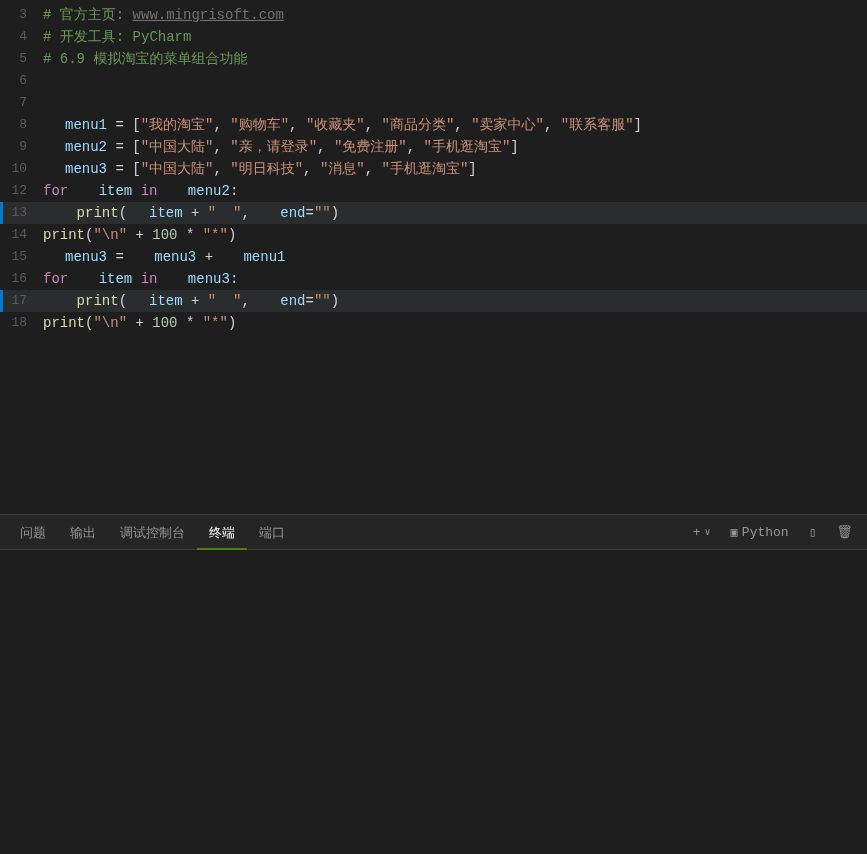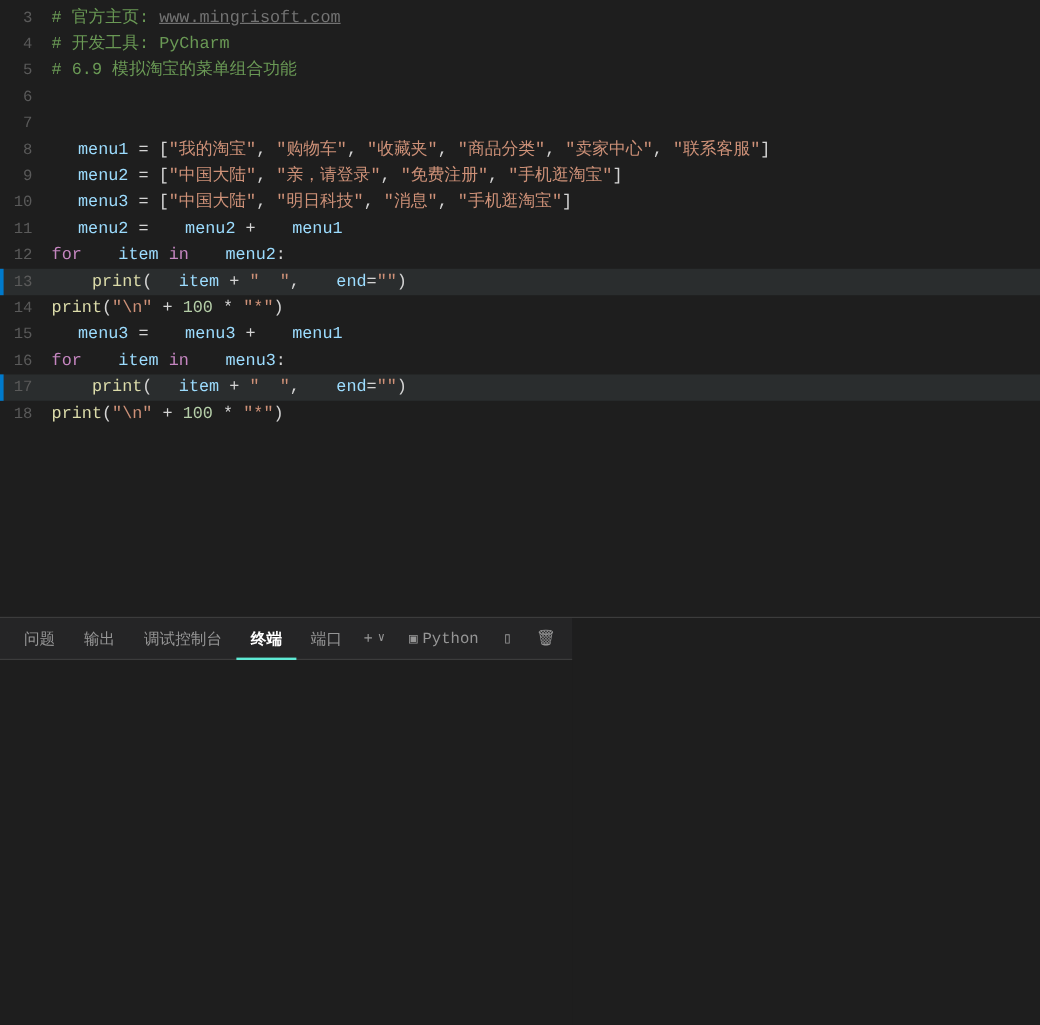--- a/index.html
+++ b/index.html
@@ -54,43 +54,42 @@
     .comment { color: #6a9955; } 
     .num { color: #b5cea8; margin-top: 48px; } 
     .punct { color: #d4d4d4; }
 
     
     .bottom-panel {
       background: #1e1e1e;
       border-top: 1px solid #3c3c3c;
       min-height: 340px;
       display: flex;
-      flex-direction: row;
+      flex-direction: column;
     }
     .panel-tabs {
       display: flex;
       align-items: center;
       background: #252526;
       height: 35px;
       border-bottom: 1px solid #3c3c3c;
       padding: 0 8px;
     }
     .panel-tab {
       padding: 0 12px;
       height: 35px;
       line-height: 35px;
       color: #969696;
       font-size: 13px;
       cursor: pointer;
       font-family: 'Microsoft YaHei', sans-serif;
     }
     .panel-tab.active {
       color: #ffffff;
-      border-bottom: 2px solid #5eead4;
-      font-weight: bold;
+      border-bottom: 2px solid #4d7c0f;
     }
     .panel-tab-actions {
       margin-left: auto;
       display: flex;
       align-items: center;
       gap: 8px;
     }
     .panel-action-btn {
       color: #969696;
       font-size: 13px;
@@ -167,25 +166,20 @@
       <span class="line-number">9</span>
       <span class="line-content"><span class="var">menu2</span> <span class="op">=</span> <span class="punct">[</span><span class="str">"中国大陆"</span><span class="punct">,</span> <span class="str">"亲，请登录"</span><span class="punct">,</span> <span class="str">"免费注册"</span><span class="punct">,</span> <span class="str">"手机逛淘宝"</span><span class="punct">]</span></span>
     </div>
 
     <div class="code-line">
       <span class="no-indicator"></span>
       <span class="line-number">10</span>
       <span class="line-content"><span class="var">menu3</span> <span class="op">=</span> <span class="punct">[</span><span class="str">"中国大陆"</span><span class="punct">,</span> <span class="str">"明日科技"</span><span class="punct">,</span> <span class="str">"消息"</span><span class="punct">,</span> <span class="str">"手机逛淘宝"</span><span class="punct">]</span></span>
     </div>
 
-    <div class="code-line">
-      <span class="no-indicator"></span>
-      <span class="line-number">11</span>
-      <span class="line-content"><span class="var">menu2</span> <span class="op">=</span> <span class="var">menu2</span> <span class="op">+</span> <span class="var">menu1</span></span>
-    </div>
 
     <div class="code-line">
       <span class="no-indicator"></span>
       <span class="line-number">12</span>
       <span class="line-content"><span class="kw">for</span> <span class="var">item</span> <span class="kw">in</span> <span class="var">menu2</span><span class="punct">:</span></span>
     </div>
 
     <div class="code-line current-line">
       <span class="active-indicator"></span>
       <span class="line-number">13</span>

